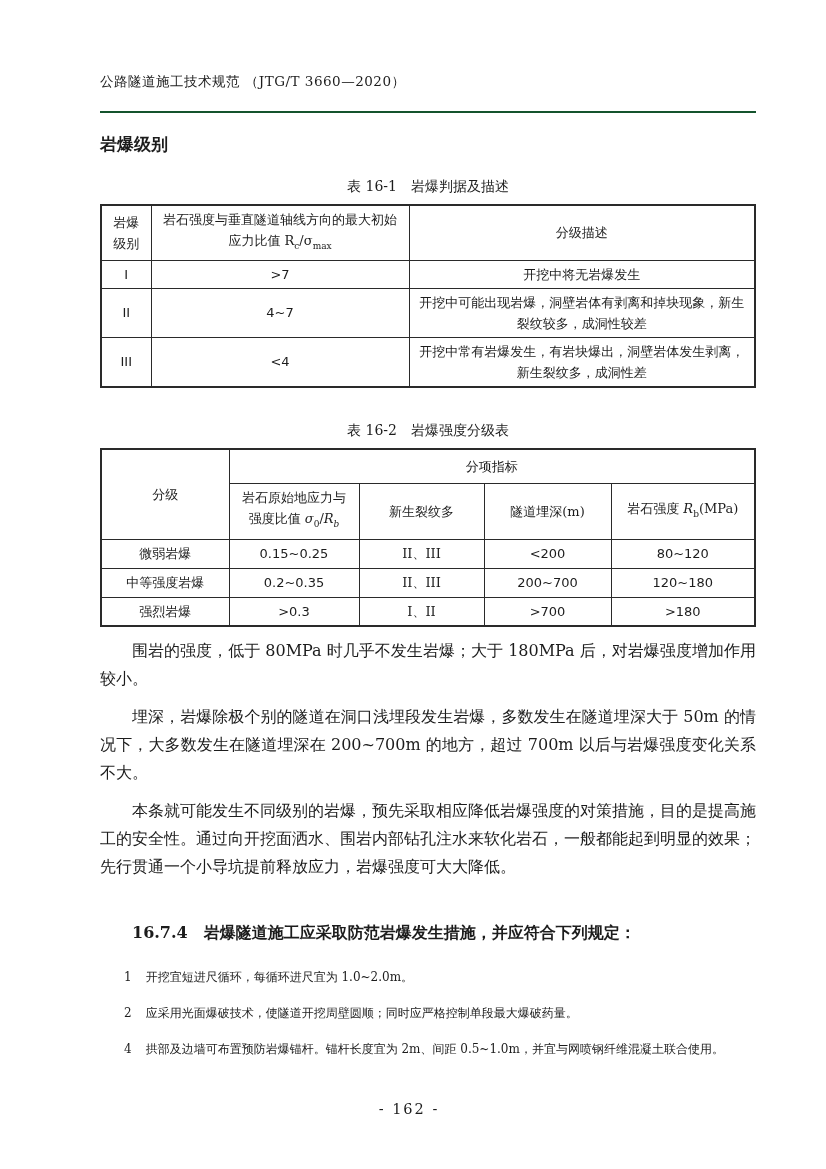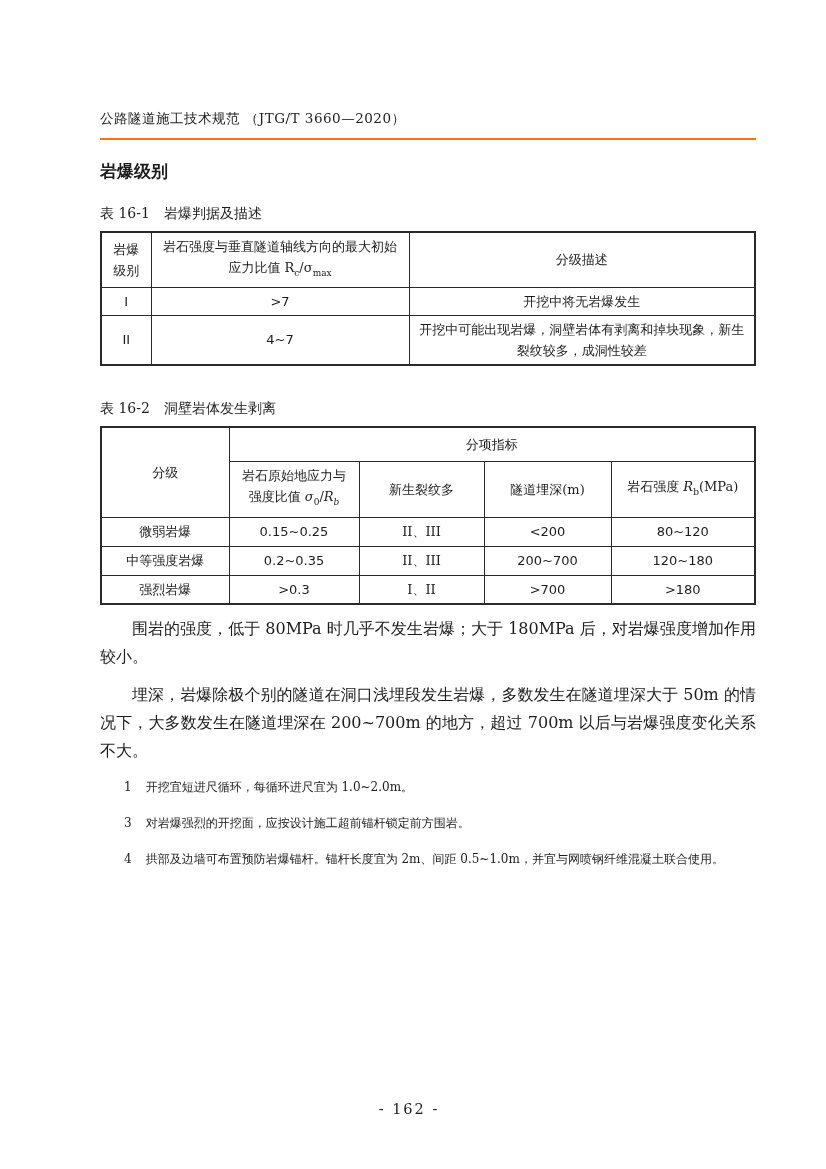--- a/index.html
+++ b/index.html
@@ -11,42 +11,43 @@
     color:#1c1c1c;
     overflow:hidden;
   }
   .content{
     position:absolute;
     left:100px;top:0;
     width:656px;
   }
   
   .doc-header{
-    margin-top:110px;
-    padding-bottom:10px;
-    border-bottom:2px solid #f97316;
+    margin-top:73px;
+    padding-bottom:20px;
+    border-bottom:2px solid #14532d;
     font-size:13.5px;
     letter-spacing:0.5px;
   }
   
   .section-title{
     margin-top:20px;
     font-size:17px;
     font-weight:bold;
   }
   .para{
     margin:10px 0 0 0;
     font-size:16px;
     line-height:28px;
     text-align:justify;
     text-indent:2em;
   }
   .tbl-caption{
     margin-top:22px;
     margin-bottom:8px;
+    text-align:center;
     font-size:14px;
   }
   .tbl-caption .cap-no{margin-right:14px;}
   table{
     width:100%;
     border-collapse:collapse;
     border:2px solid #2a2a2a;
   }
   td{
     border:1px solid #2a2a2a;
@@ -129,25 +130,30 @@
         <tr class="h28">
           <td class="latin">I</td>
           <td class="latin">&gt;7</td>
           <td>开挖中将无岩爆发生</td>
         </tr>
         <tr class="h48">
           <td class="latin">II</td>
           <td class="latin">4~7</td>
           <td>开挖中可能出现岩爆，洞壁岩体有剥离和掉块现象，新生裂纹较多，成洞性较差</td>
         </tr>
+        <tr class="h48">
+          <td class="latin">III</td>
+          <td class="latin">&lt;4</td>
+          <td>开挖中常有岩爆发生，有岩块爆出，洞壁岩体发生剥离，新生裂纹多，成洞性差</td>
+        </tr>
       </tbody>
     </table>
 
     <div class="tbl-caption" style="margin-top:34px;">
-      <span class="cap-no">表 16-2</span><span>洞壁岩体发生剥离</span>
+      <span class="cap-no">表 16-2</span><span>岩爆强度分级表</span>
     </div>
 
     <table>
       <colgroup>
           <col class="t2-c1">
           <col class="t2-c2">
           <col class="t2-c3">
           <col class="t2-c4">
           <col class="t2-c5">
         </colgroup>
@@ -181,27 +187,31 @@
           <td class="latin">&gt;0.3</td>
           <td>I、II</td>
           <td class="latin">&gt;700</td>
           <td class="latin">&gt;180</td>
         </tr>
       </tbody>
     </table>
 
     <p class="para" style="">围岩的强度，低于 80MPa 时几乎不发生岩爆；大于 180MPa 后，对岩爆强度增加作用较小。</p>
     <p class="para">埋深，岩爆除极个别的隧道在洞口浅埋段发生岩爆，多数发生在隧道埋深大于 50m 的情况下，大多数发生在隧道埋深在 200~700m 的地方，超过 700m 以后与岩爆强度变化关系不大。</p>
-
+    <p class="para">本条就可能发生不同级别的岩爆，预先采取相应降低岩爆强度的对策措施，目的是提高施工的安全性。通过向开挖面洒水、围岩内部钻孔注水来软化岩石，一般都能起到明显的效果；先行贯通一个小导坑提前释放应力，岩爆强度可大大降低。</p>
+
+    <p class="clause">
+      <span class="clause-num">16.7.4</span><span>岩爆隧道施工应采取防范岩爆发生措施，并应符合下列规定：</span>
+    </p>
 
     <p class="item">
       <span class="item-num">1</span><span>开挖宜短进尺循环，每循环进尺宜为 1.0~2.0m。</span>
     </p>
     <p class="item">
-      <span class="item-num">3</span><span>对岩爆强烈的开挖面，应按设计施工超前锚杆锁定前方围岩。</span>
+      <span class="item-num">2</span><span>应采用光面爆破技术，使隧道开挖周壁圆顺；同时应严格控制单段最大爆破药量。</span>
     </p>
     <p class="item">
       <span class="item-num">4</span><span>拱部及边墙可布置预防岩爆锚杆。锚杆长度宜为 2m、间距 0.5~1.0m，并宜与网喷钢纤维混凝土联合使用。</span>
     </p>
 
   </div>
 
   <div class="page-number">- 162 -</div>
 </div>
 

